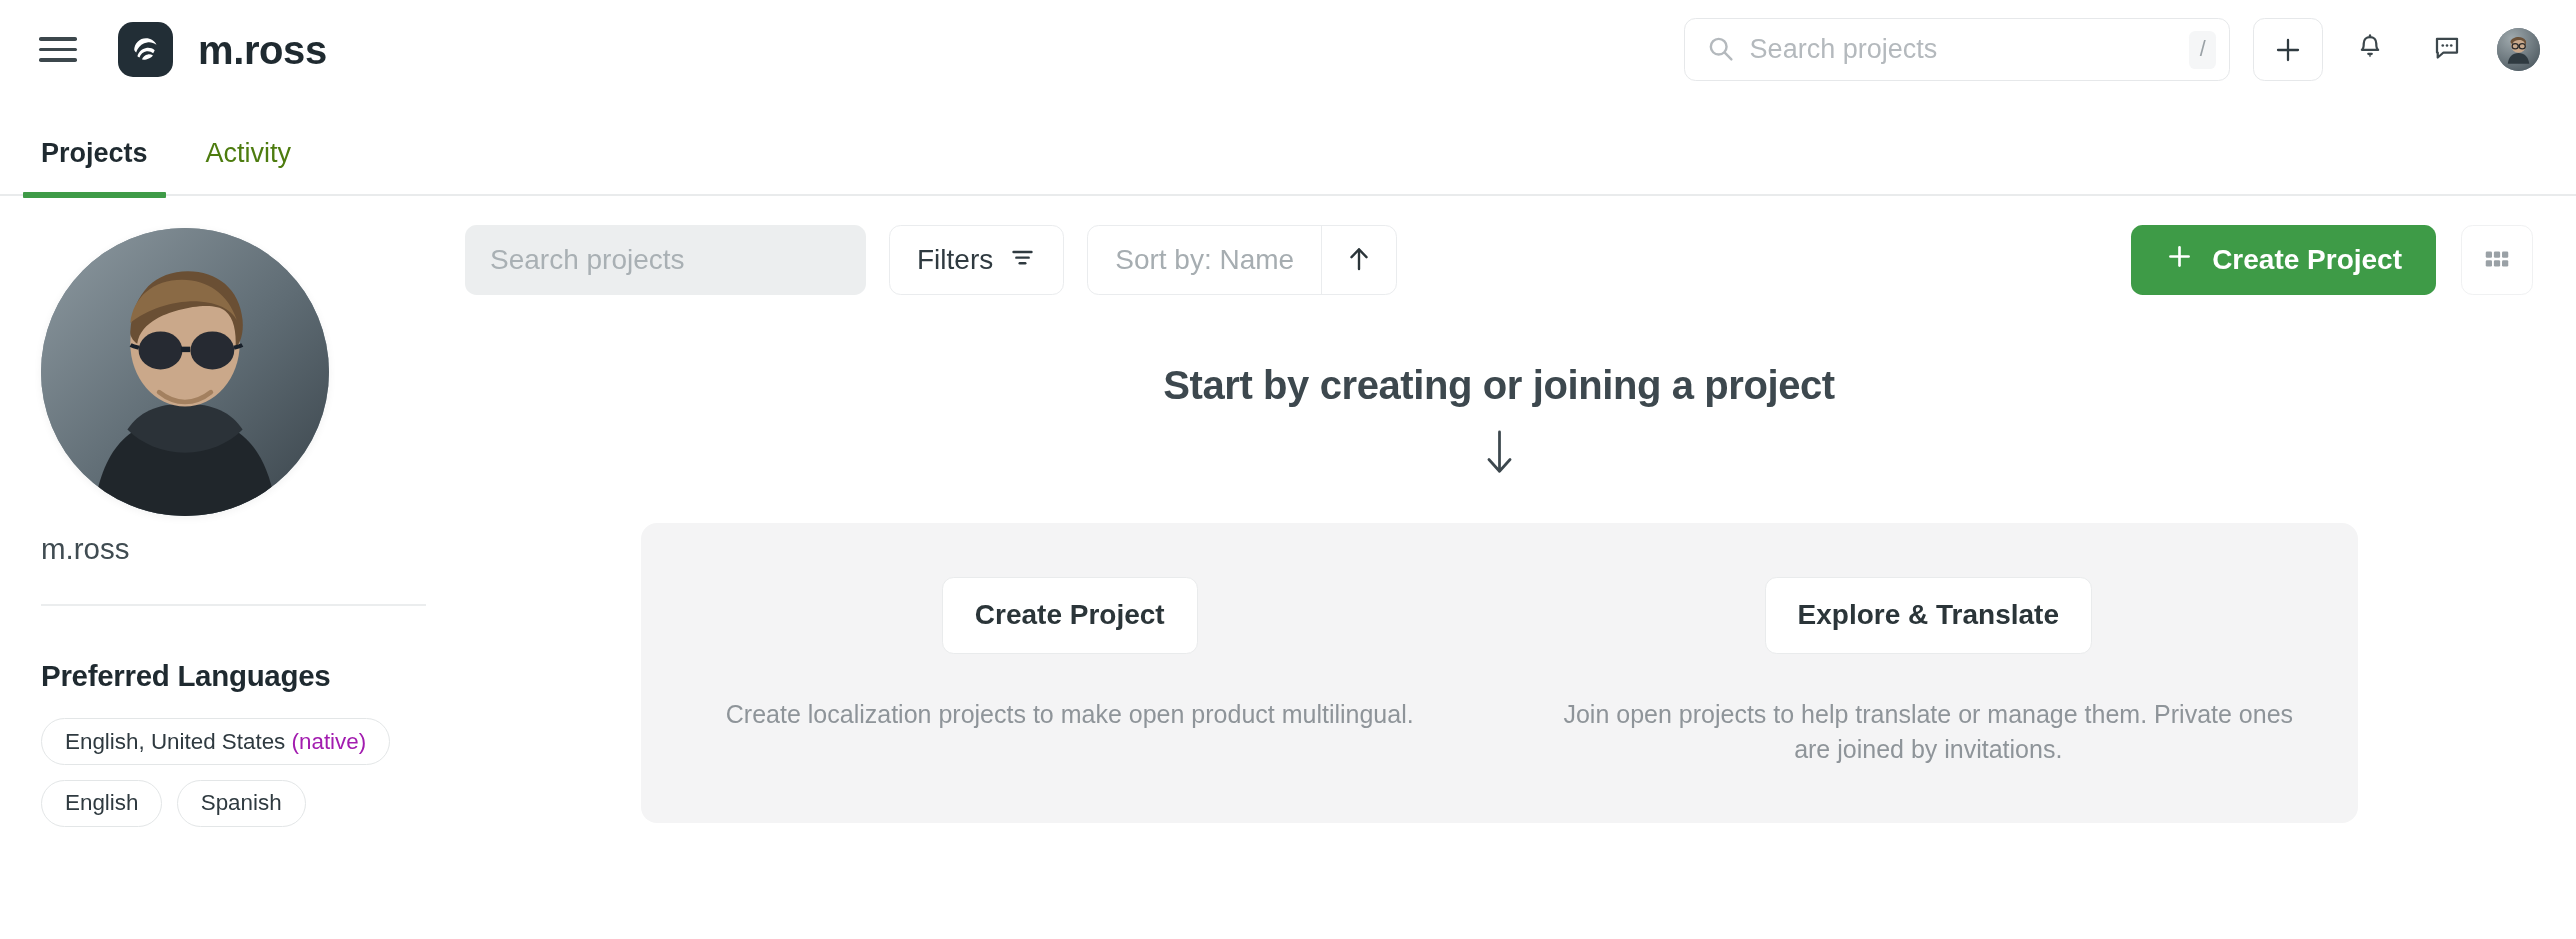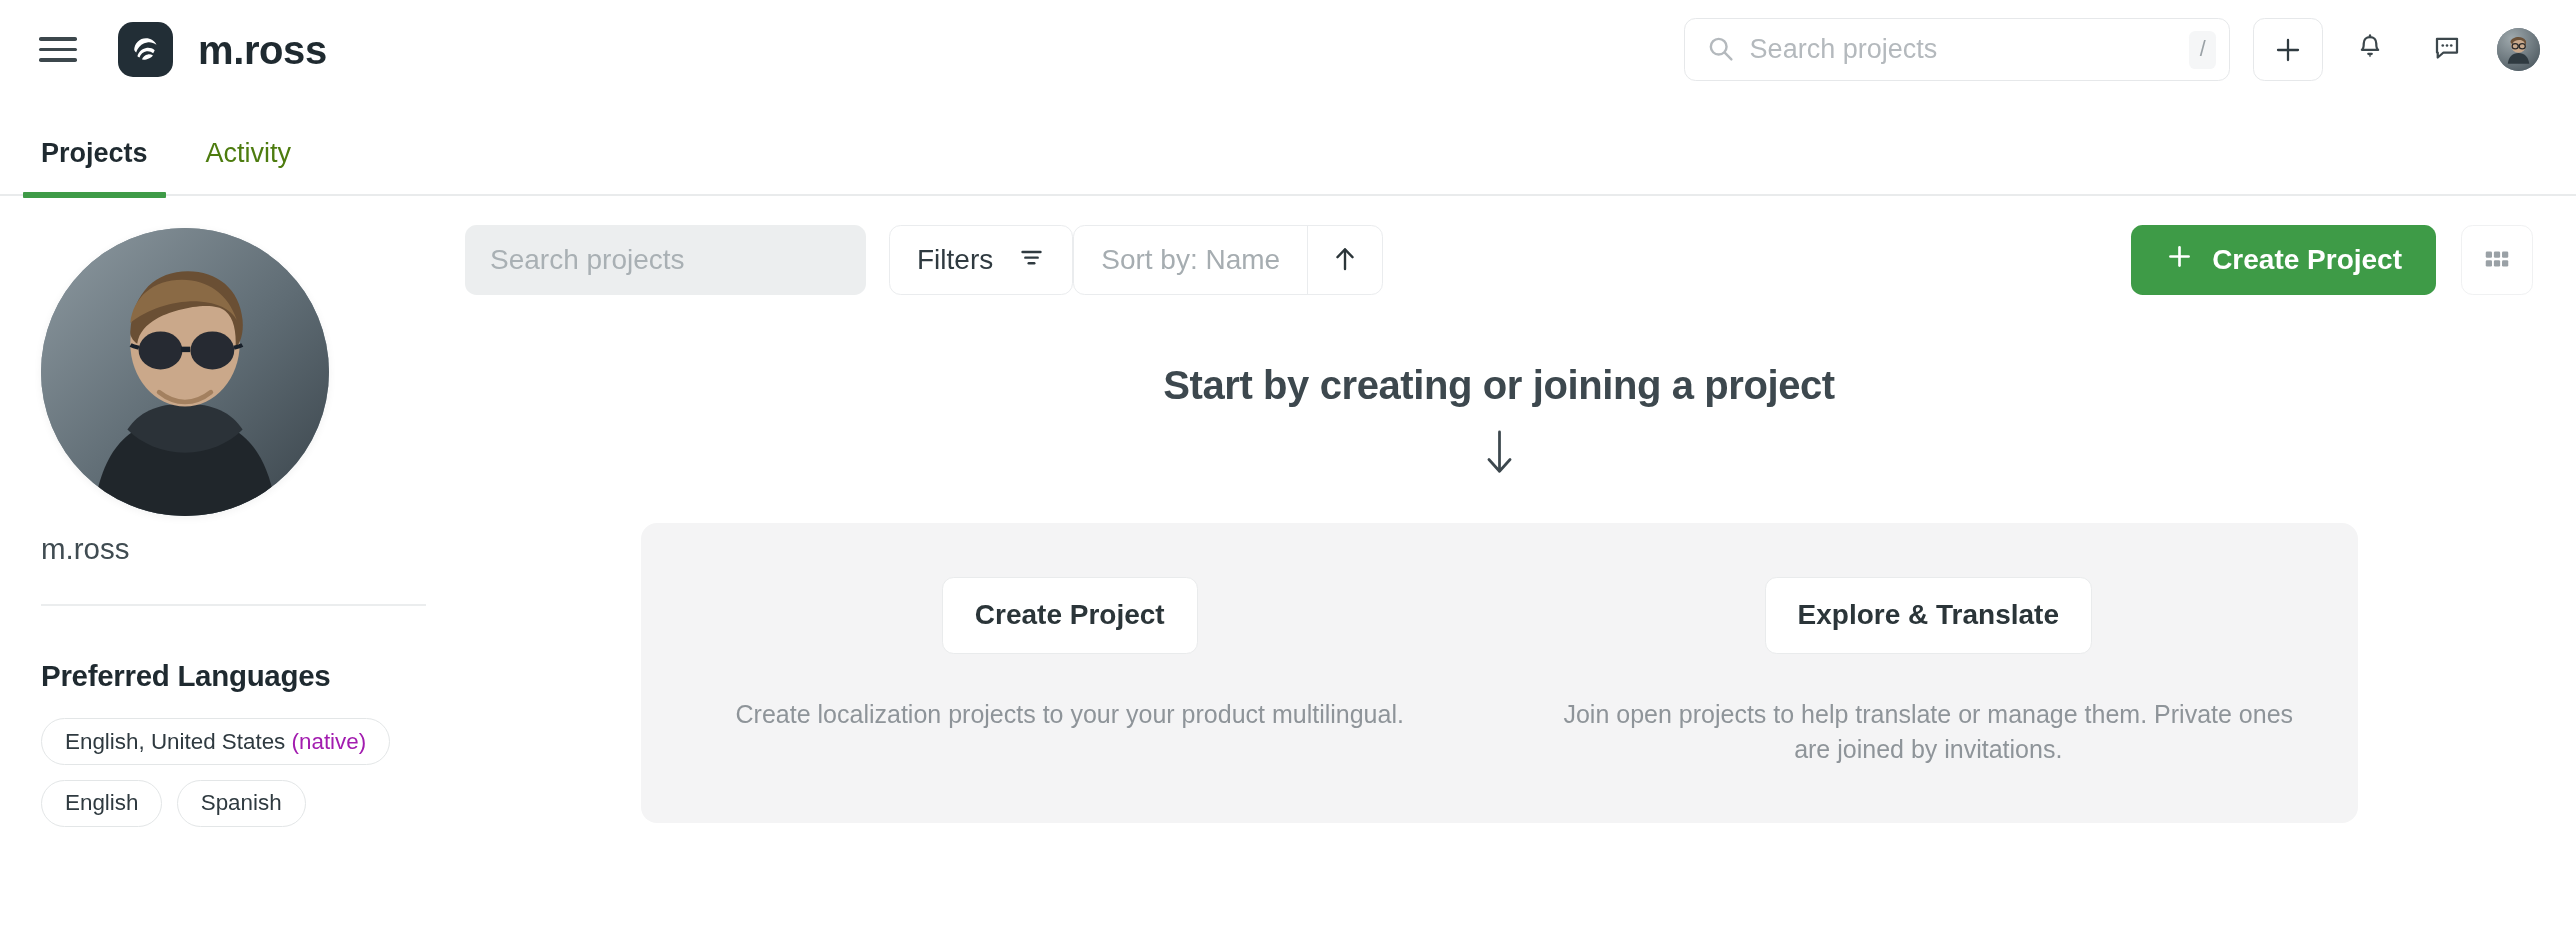--- a/index.html
+++ b/index.html
@@ -181,26 +181,27 @@
     font-family: inherit; font-size: 28px; color: #3c474c;
     outline: none;
   }
   .tb-search::placeholder { color: #a9b0b4; }
   .tb-btn {
     margin-left: 23px;
     height: 70px;
     border: 1.4px solid #eaecee; border-radius: 11.6px;
     background: #fff;
     display: flex; align-items: center; justify-content: center;
-    gap: 25px;
+    gap: 16px;
     padding: 0 27px;
     font-size: 28px; color: #2f3a40;
     cursor: pointer;
   }
   .sort-group {
+    margin-left: 23px;
     height: 70px;
     border: 1.4px solid #eaecee; border-radius: 11.6px;
     background: #fff;
     display: flex; align-items: stretch;
     overflow: hidden;
   }
   .sort-label {
     display: flex; align-items: center;
     padding: 0 27px;
     font-size: 28px; color: #a6adb1;
@@ -464,21 +465,21 @@
       <svg width="39" height="50" viewBox="0 0 24 30" fill="none" stroke="#3d484e" stroke-width="1.7" stroke-linecap="round" stroke-linejoin="round">
         <line x1="12" y1="2" x2="12" y2="26"></line>
           <polyline points="5.5,19 12,26.2 18.5,19"></polyline>
       </svg>
     </div>
 
     <div class="empty-card">
 
       <div class="empty-col">
         <button class="ghost-btn">Create Project</button>
-        <div class="col-desc">Create localization projects to your your product multilingual.</div>
+        <div class="col-desc">Create localization projects to make open product multilingual.</div>
       </div>
 
       <div class="empty-col">
         <button class="ghost-btn">Explore &amp; Translate</button>
         <div class="col-desc">Join open projects to help translate or manage them. Private ones are joined by invitations.</div>
       </div>
 
     </div>
 
   </main>

